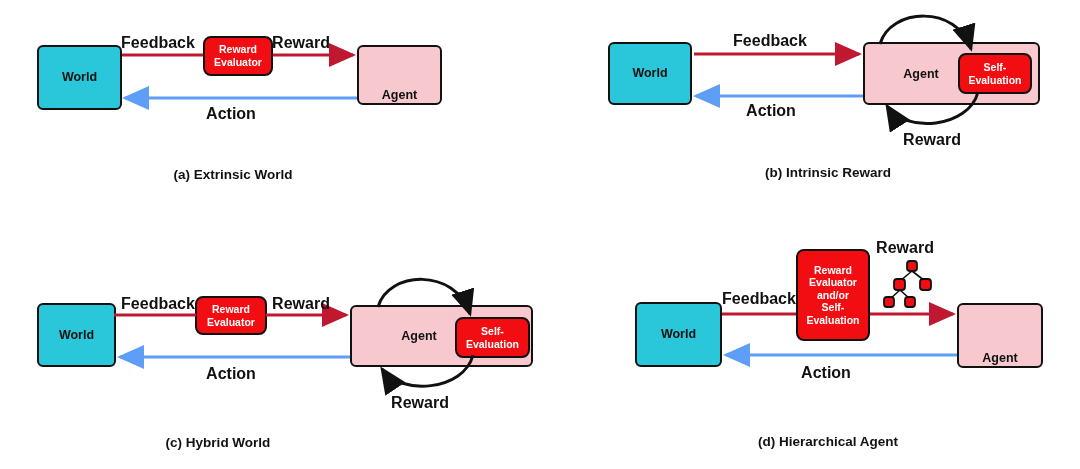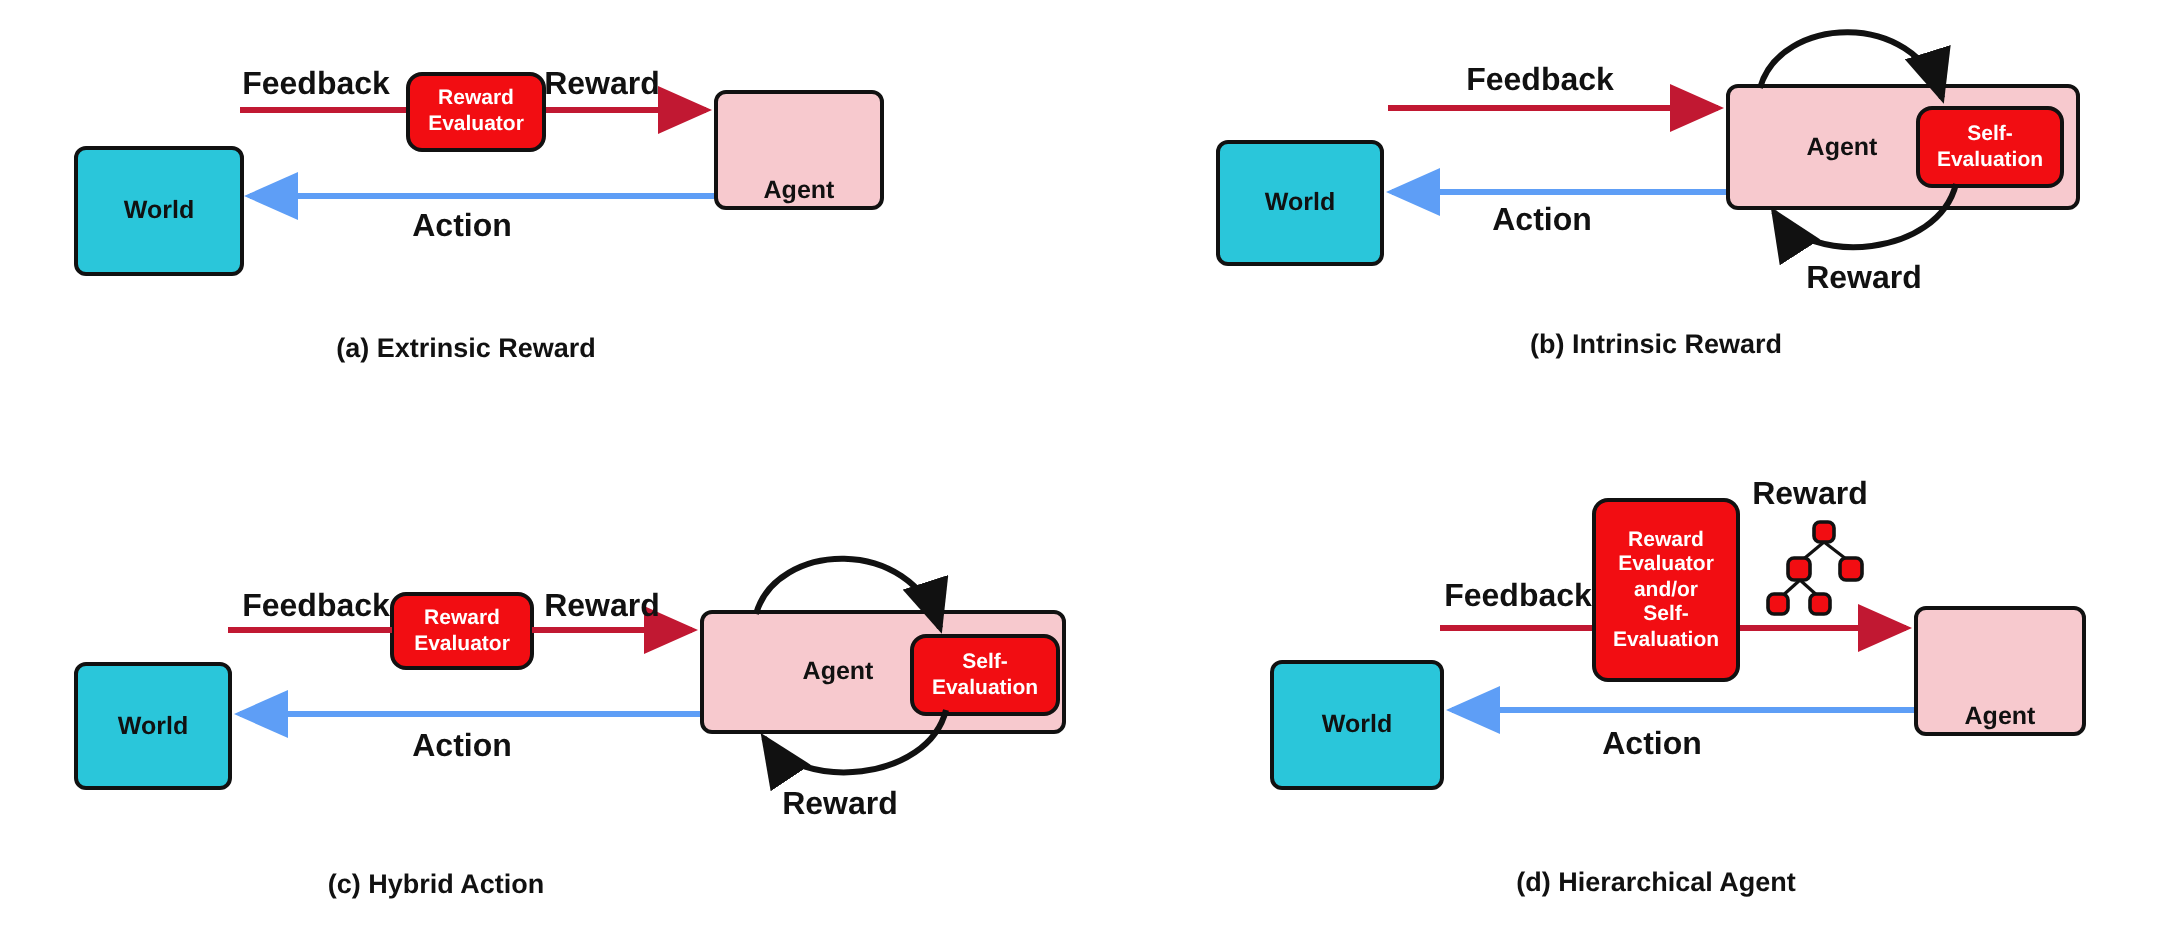--- a/index.html
+++ b/index.html
@@ -12,21 +12,21 @@
   #panel-b{left:540px;top:0;}
   #panel-c{left:0;top:235px;height:234px;}
   #panel-d{left:540px;top:235px;height:234px;}
   .layer{position:absolute;left:0;top:0;pointer-events:none;}
   .box{
     position:absolute;box-sizing:border-box;border:2.5px solid #111;border-radius:6px;
     display:flex;align-items:center;justify-content:center;
     font-weight:bold;color:#111;font-size:12.5px;text-align:center;
   }
   .box span{white-space:pre-line;line-height:1.2;}
-  .world{background:var(--world-fill);margin-top:28px;}
+  .world{background:var(--world-fill);}
   .agent{background:var(--agent-fill);align-items:flex-end;}
   .redbox{
     background:var(--evaluator-fill);color:#fff;border-radius:8px;
     font-size:10.5px;line-height:1.2;
   }
   .agent-name{
     position:absolute;top:50%;transform:translate(-50%,-50%);
     font-weight:bold;color:#111;font-size:12.5px;white-space:nowrap;
   }
   .selfeval{
@@ -77,21 +77,21 @@
     <div class="box redbox" style="left:203px;top:36px;width:70px;height:40px">
       <span>Reward
 Evaluator</span>
     </div>
     <div class="box agent" style="left:357px;top:45px;width:85px;height:60px">
       <span>Agent</span>
     </div>
     <div class="lbl" style="left:158px;top:43px">Feedback</div>
     <div class="lbl" style="left:301px;top:43px">Reward</div>
     <div class="lbl" style="left:231px;top:114px">Action</div>
-    <div class="caption" style="left:233px;top:174px">(a) Extrinsic Reward</div>
+    <div class="caption" style="left:233px;top:174px">(a) Extrinsic World</div>
   </div>
 
   <div class="panel" id="panel-b">
     <div class="box world" style="left:68px;top:42px;width:84px;height:63px">
       <span>World</span>
     </div>
     <div class="box agent" style="left:323px;top:42px;width:177px;height:63px">
       <span class="agent-name" style="left:56px">Agent</span>
       <div class="selfeval" style="left:93px;top:9px;width:74px;height:41px">
         <span>Self-
@@ -151,21 +151,21 @@
       <line class="red-line" x1="114" y1="80" x2="196" y2="80"></line>
       <line class="red-line" x1="266" y1="80" x2="346" y2="80" marker-end="url(#ar-c)"></line>
       <line class="blue-line" x1="350" y1="122" x2="120" y2="122" marker-end="url(#ab-c)"></line>
       <path class="loop-line" d="M 378 72 C 388 36, 455 32, 470 79" marker-end="url(#ak-c)"></path>
       <path class="loop-line" d="M 473 120 C 464 156, 400 161, 382 134" marker-end="url(#ak-c)"></path>
     </svg>
     <div class="lbl" style="left:158px;top:69px">Feedback</div>
     <div class="lbl" style="left:301px;top:69px">Reward</div>
     <div class="lbl" style="left:231px;top:139px">Action</div>
     <div class="lbl" style="left:420px;top:168px">Reward</div>
-    <div class="caption" style="left:218px;top:207px">(c) Hybrid Action</div>
+    <div class="caption" style="left:218px;top:207px">(c) Hybrid World</div>
   </div>
 
   <div class="panel" id="panel-d">
     <svg class="layer" width="540" height="234" viewBox="0 0 540 234">
       <defs>
         <marker id="ar-d" markerWidth="9" markerHeight="8" refX="8" refY="4" orient="auto">
           <path d="M0,0 L9,4 L0,8 z" class="m-red"></path>
         </marker>
         <marker id="ab-d" markerWidth="9" markerHeight="8" refX="8" refY="4" orient="auto">
           <path d="M0,0 L9,4 L0,8 z" class="m-blue"></path>

